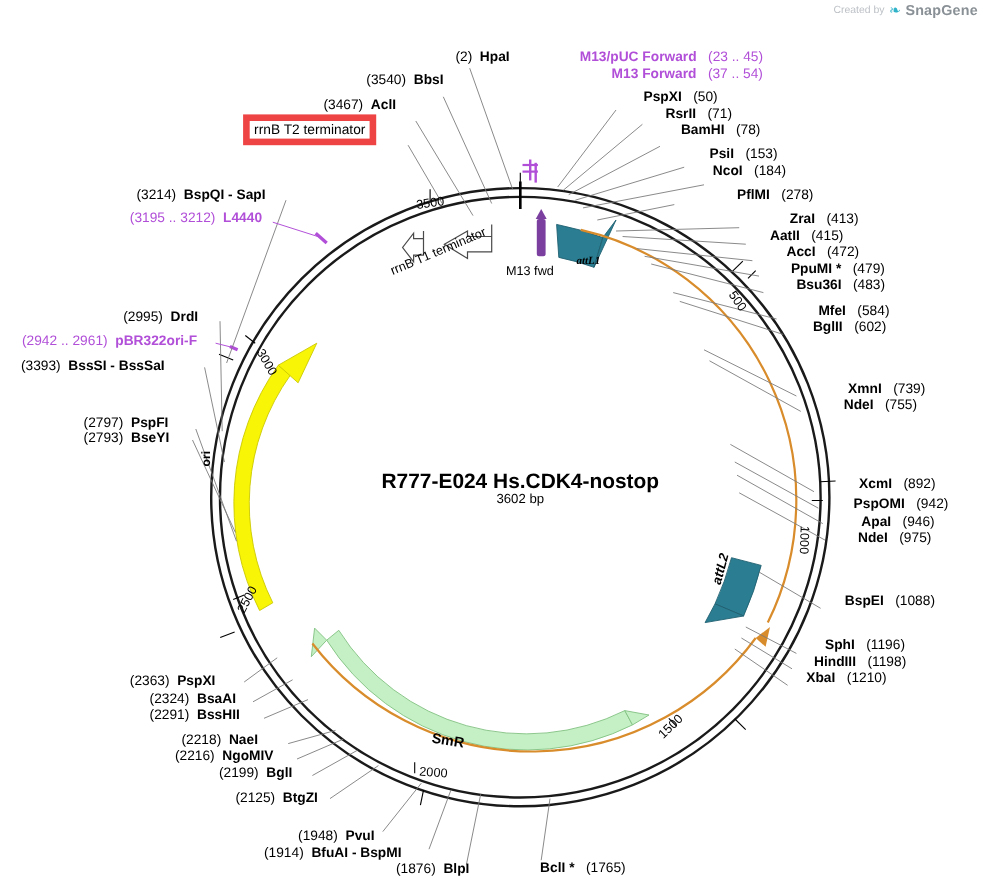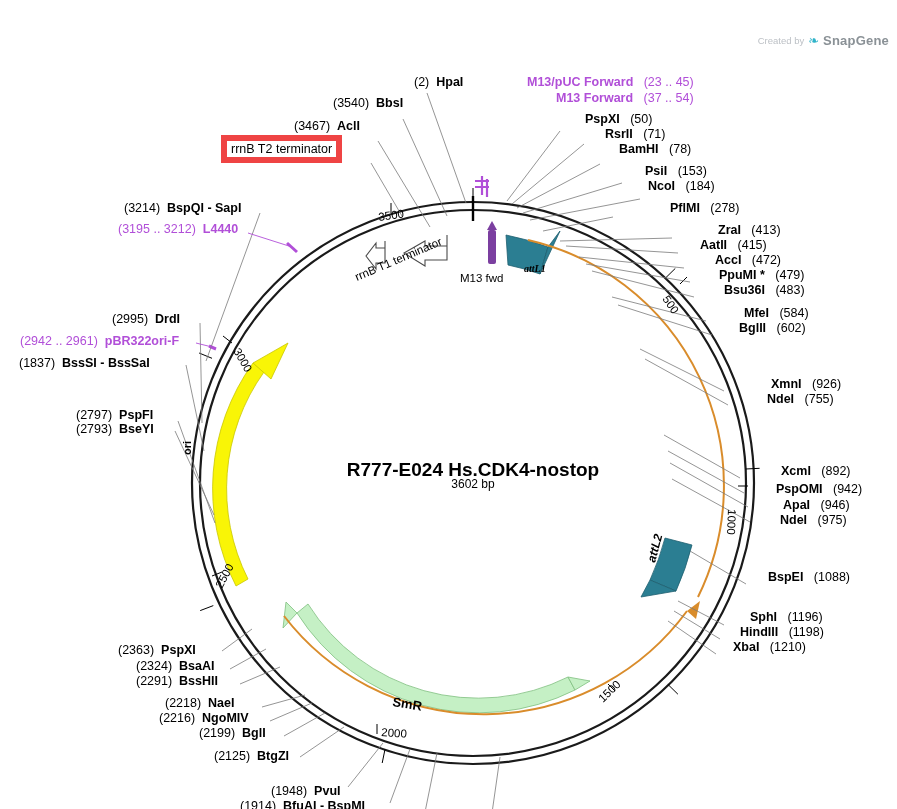--- a/index.html
+++ b/index.html
@@ -11,21 +11,20 @@
     width: 897px;
     height: 809px;
     position: relative;
     font-family: "Liberation Sans", sans-serif;
     overflow: hidden;
   }
   #stage {
     position: relative;
     width: 897px;
     height: 756px;
-    margin-top: 31px;
   }
   svg#plasmid-svg {
     position: absolute;
     left: 0;
     top: 0;
     width: 897px;
     height: 809px;
   }
   .lbl {
     position: absolute;
@@ -301,21 +300,21 @@
   <div class="lbl" style="left:645px; top:133px;"><b>PsiI</b>&nbsp;&nbsp;&nbsp;<span class="pos">(153)</span></div>
   <div class="lbl" style="left:648px; top:148px;"><b>NcoI</b>&nbsp;&nbsp;&nbsp;<span class="pos">(184)</span></div>
   <div class="lbl" style="left:670px; top:170px;"><b>PflMI</b>&nbsp;&nbsp;&nbsp;<span class="pos">(278)</span></div>
   <div class="lbl" style="left:718px; top:192px;"><b>ZraI</b>&nbsp;&nbsp;&nbsp;<span class="pos">(413)</span></div>
   <div class="lbl" style="left:700px; top:207px;"><b>AatII</b>&nbsp;&nbsp;&nbsp;<span class="pos">(415)</span></div>
   <div class="lbl" style="left:715px; top:222px;"><b>AccI</b>&nbsp;&nbsp;&nbsp;<span class="pos">(472)</span></div>
   <div class="lbl" style="left:719px; top:237px;"><b>PpuMI *</b>&nbsp;&nbsp;&nbsp;<span class="pos">(479)</span></div>
   <div class="lbl" style="left:724px; top:252px;"><b>Bsu36I</b>&nbsp;&nbsp;&nbsp;<span class="pos">(483)</span></div>
   <div class="lbl" style="left:744px; top:275px;"><b>MfeI</b>&nbsp;&nbsp;&nbsp;<span class="pos">(584)</span></div>
   <div class="lbl" style="left:739px; top:290px;"><b>BglII</b>&nbsp;&nbsp;&nbsp;<span class="pos">(602)</span></div>
-  <div class="lbl" style="left:771px; top:346px;"><b>XmnI</b>&nbsp;&nbsp;&nbsp;<span class="pos">(926)</span></div>
+  <div class="lbl" style="left:771px; top:346px;"><b>XmnI</b>&nbsp;&nbsp;&nbsp;<span class="pos">(739)</span></div>
   <div class="lbl" style="left:767px; top:361px;"><b>NdeI</b>&nbsp;&nbsp;&nbsp;<span class="pos">(755)</span></div>
   <div class="lbl" style="left:781px; top:433px;"><b>XcmI</b>&nbsp;&nbsp;&nbsp;<span class="pos">(892)</span></div>
   <div class="lbl" style="left:776px; top:451px;"><b>PspOMI</b>&nbsp;&nbsp;&nbsp;<span class="pos">(942)</span></div>
   <div class="lbl" style="left:783px; top:467px;"><b>ApaI</b>&nbsp;&nbsp;&nbsp;<span class="pos">(946)</span></div>
   <div class="lbl" style="left:780px; top:482px;"><b>NdeI</b>&nbsp;&nbsp;&nbsp;<span class="pos">(975)</span></div>
   <div class="lbl" style="left:768px; top:539px;"><b>BspEI</b>&nbsp;&nbsp;&nbsp;<span class="pos">(1088)</span></div>
   <div class="lbl" style="left:750px; top:579px;"><b>SphI</b>&nbsp;&nbsp;&nbsp;<span class="pos">(1196)</span></div>
   <div class="lbl" style="left:740px; top:594px;"><b>HindIII</b>&nbsp;&nbsp;&nbsp;<span class="pos">(1198)</span></div>
   <div class="lbl" style="left:733px; top:609px;"><b>XbaI</b>&nbsp;&nbsp;&nbsp;<span class="pos">(1210)</span></div>
 
@@ -326,17 +325,17 @@
   <div class="lbl" style="left:214px; top:718px;"><span class="pos">(2125)</span>&nbsp;&nbsp;<b>BtgZI</b></div>
   <div class="lbl" style="left:199px; top:695px;"><span class="pos">(2199)</span>&nbsp;&nbsp;<b>BglI</b></div>
   <div class="lbl" style="left:159px; top:680px;"><span class="pos">(2216)</span>&nbsp;&nbsp;<b>NgoMIV</b></div>
   <div class="lbl" style="left:165px; top:665px;"><span class="pos">(2218)</span>&nbsp;&nbsp;<b>NaeI</b></div>
   <div class="lbl" style="left:136px; top:643px;"><span class="pos">(2291)</span>&nbsp;&nbsp;<b>BssHII</b></div>
   <div class="lbl" style="left:136px; top:628px;"><span class="pos">(2324)</span>&nbsp;&nbsp;<b>BsaAI</b></div>
   <div class="lbl" style="left:118px; top:612px;"><span class="pos">(2363)</span>&nbsp;&nbsp;<b>PspXI</b></div>
 
   <div class="lbl" style="left:76px; top:391px;"><span class="pos">(2793)</span>&nbsp;&nbsp;<b>BseYI</b></div>
   <div class="lbl" style="left:76px; top:377px;"><span class="pos">(2797)</span>&nbsp;&nbsp;<b>PspFI</b></div>
-  <div class="lbl" style="left:19px; top:325px;"><span class="pos">(1837)</span>&nbsp;&nbsp;<b>BssSI  -  BssSaI</b></div>
+  <div class="lbl" style="left:19px; top:325px;"><span class="pos">(3393)</span>&nbsp;&nbsp;<b>BssSI  -  BssSaI</b></div>
   <div class="lbl" style="left:112px; top:281px;"><span class="pos">(2995)</span>&nbsp;&nbsp;<b>DrdI</b></div>
   <div class="lbl" style="left:124px; top:170px;"><span class="pos">(3214)</span>&nbsp;&nbsp;<b>BspQI  -  SapI</b></div>
 
 </div>
 
 </body></html>

